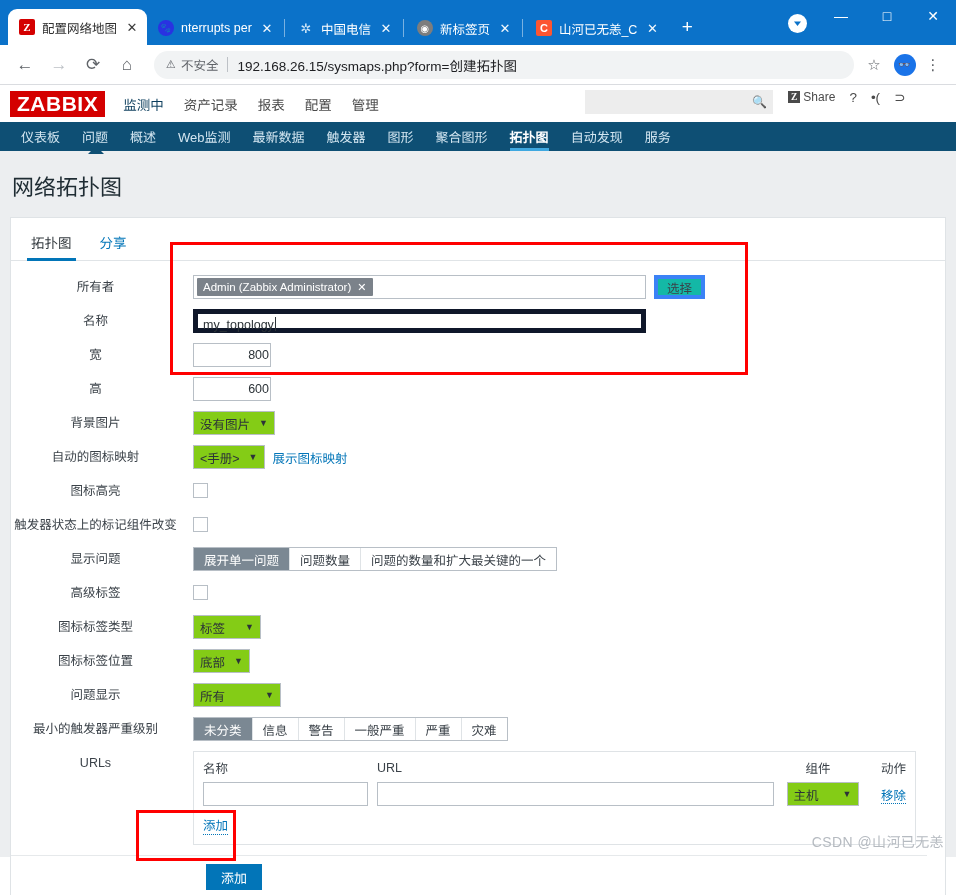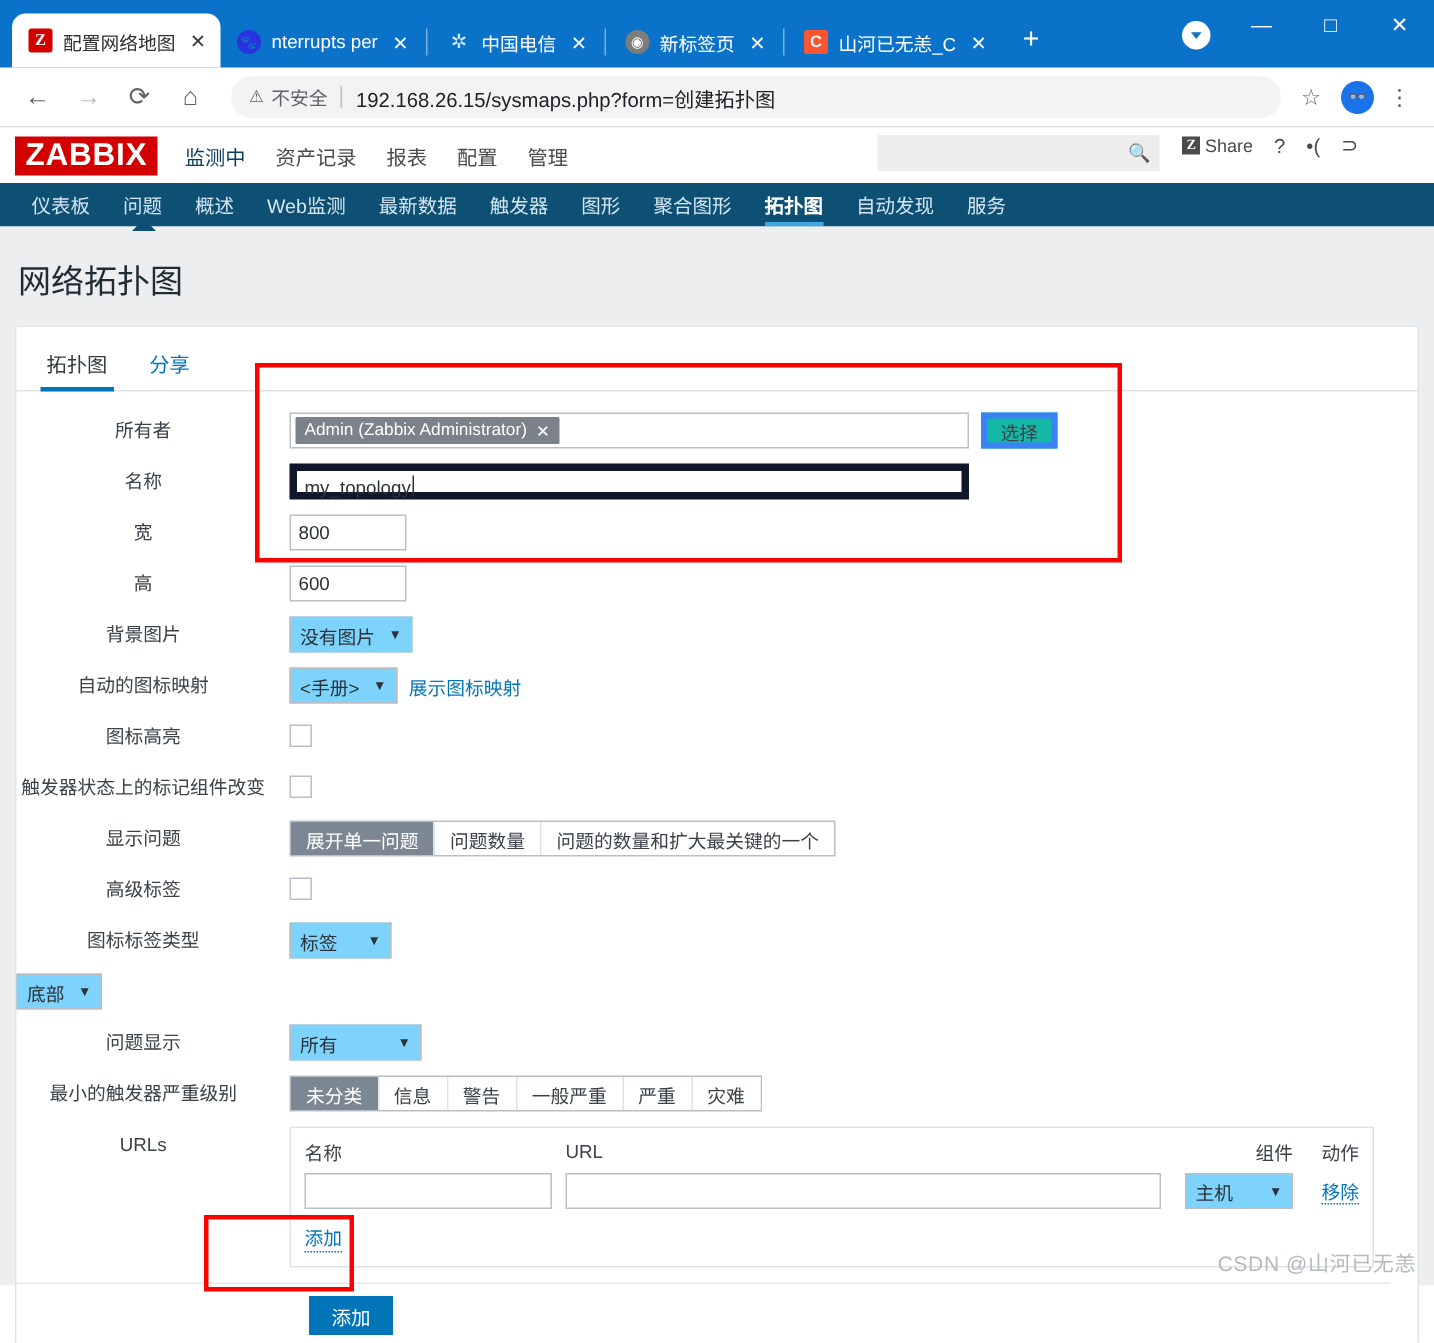--- a/index.html
+++ b/index.html
@@ -184,24 +184,24 @@
     font-size:12.5px; color:#3b4249; display:flex; align-items:center; justify-content:center;
     padding:0 9px;
   }
   .txtinput {
     height:24px; border:1px solid #b8bfc6; background:#fff;
     font-size:12.5px; color:#2c3338; padding:0 5px; line-height:22px;
   }
   .txtinput.focused { border:5px solid #0f172a; }
   .input-name { width:453px; position:relative; }
   .caret { display:inline-block; width:1px; height:14px; background:#2c3338; vertical-align:-2px; margin-left:1px; }
-  .input-num { width:78px; padding-right:24px; }
+  .input-num { width:78px; text-align:right; padding-right:1px; }
 
   .sel {
-    height:24px; border:1px solid #b8bfc6; background:#7dd3fc;
+    height:24px; border:1px solid #b8bfc6; background:#84cc16;
     font-size:12.5px; color:#2c3338; display:inline-flex; align-items:center;
     padding:0 6px; gap:9px;
   }
   .sel .chev { font-size:9px; color:#2c3338; }
   .link { color:#0275b8; font-size:12.5px; text-decoration:none; }
   .link.dotted { border-bottom:1px dotted #0275b8; }
 
   .chk { width:15px; height:15px; border:1px solid #b8bfc6; background:#fff; margin-top:4px; }
 
   .radioset { display:inline-flex; border:1px solid #b8bfc6; }
@@ -211,21 +211,21 @@
   }
   .radioset > div:first-child { border-left:none; }
   .radioset > div.sel-on { background:#7b8893; color:#ffffff; }
 
   
   .urls-box { border:1px solid #dfe3e6; width:723px; padding: 6px 9px 9px 9px; }
   .urls-head, .urls-row { display:flex; align-items:center; }
   .urls-head > div { font-size:12.5px; color:#3b4249; padding-bottom:5px; }
   .u-name { width:165px; flex:0 0 165px; }
   .u-url  { flex:1 1 auto; padding-left:9px; }
-  .u-comp { width:88px; flex:0 0 88px; text-align:right; }
+  .u-comp { width:88px; flex:0 0 88px; text-align:center; }
   .u-act  { width:44px; flex:0 0 44px; text-align:right; }
   .u-input { height:24px; border:1px solid #b8bfc6; background:#fff; font-size:12.5px; padding:0 5px; }
   .add-link { margin-top:9px; display:inline-block; }
 
   .footer-btns { display:flex; gap:9px; padding: 8px 0 0 195px; }
   .btn {
     height:26px; font-size:13px; padding:0 14px; display:flex; align-items:center; justify-content:center;
     border:1px solid #0275b8; background:#0275b8; color:#fff;
   }
   .btn.secondary { background:#fff; color:#0275b8;margin-top:36px; }
@@ -447,20 +447,21 @@
         <div class="flabel">图标标签类型</div>
         <div class="fctl">
           <div class="sel" style="width:68px;justify-content:space-between;">
             <span>标签</span>
             <span class="chev">▼</span>
           </div>
         </div>
       </div>
 
       <div class="frow">
+        <div class="flabel">图标标签位置</div>
         <div class="fctl">
           <div class="sel">
             <span>底部</span>
             <span class="chev">▼</span>
           </div>
         </div>
       </div>
 
       <div class="frow">
         <div class="flabel">问题显示</div>

